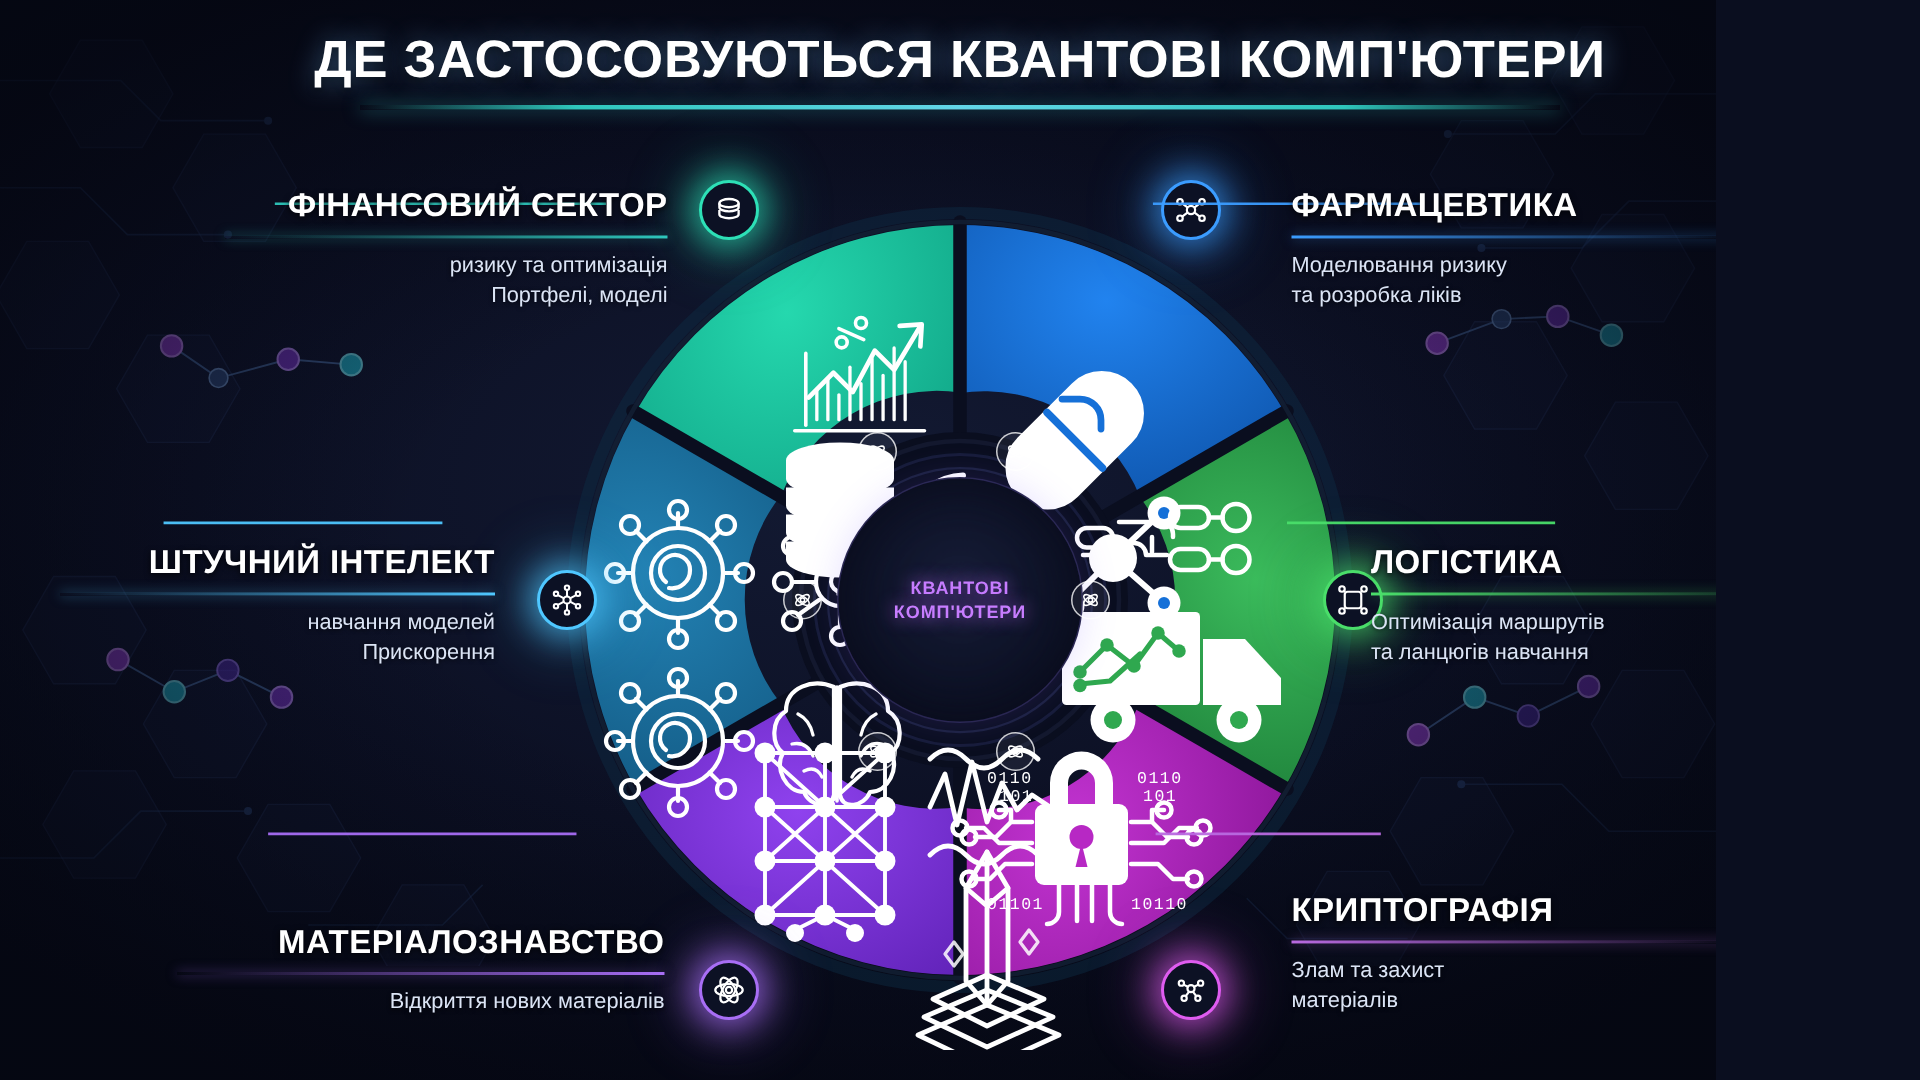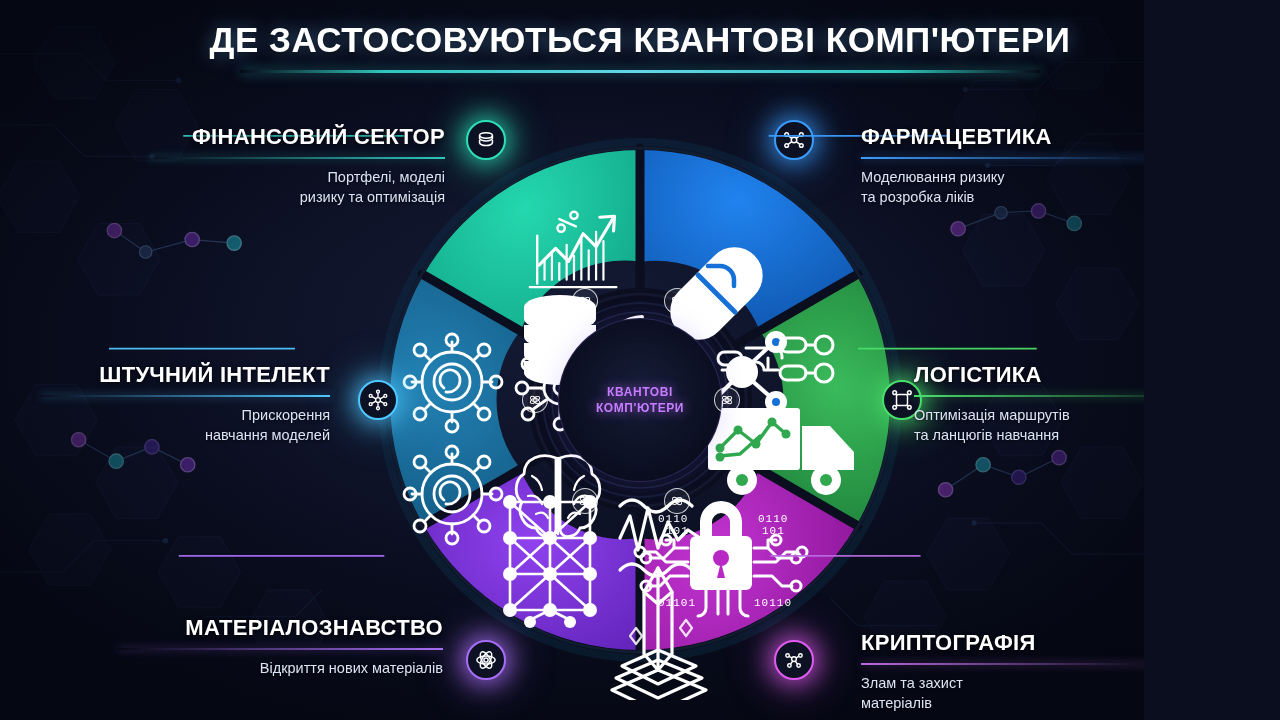--- a/index.html
+++ b/index.html
@@ -689,51 +689,51 @@
       <line x1="960" y1="390" x2="1160" y2="390" stroke="#4ade6a" opacity=".95"></line>
       <line x1="862" y1="622" x2="1030" y2="622" stroke="#b96ae0" opacity=".95"></line>
       <line x1="200" y1="622" x2="430" y2="622" stroke="#a86ef5" opacity=".95"></line>
       <line x1="122" y1="390" x2="330" y2="390" stroke="#4fc7ff" opacity=".95"></line>
     </g>
   </svg>
 
   <div class="label left" style="left:150px; top:124px; width:295px;">
     <div class="lab-title">ФІНАНСОВИЙ СЕКТОР</div>
     <div class="lab-rule" style="background:linear-gradient(90deg, rgba(46,199,188,0) 0%, #2ec7bc 100%); box-shadow:0 0 8px rgba(46,199,188,.5);"></div>
+    <div class="lab-sub">ризику та оптимізація</div>
     <div class="lab-sub">Портфелі, моделі</div>
-    <div class="lab-sub">ризику та оптимізація</div>
   </div>
 
   <div class="label right" style="left:861px; top:124px; width:300px;">
     <div class="lab-title">ФАРМАЦЕВТИКА</div>
     <div class="lab-rule" style="background:linear-gradient(90deg, #3b9cff 0%, rgba(59,156,255,0) 100%); box-shadow:0 0 8px rgba(59,156,255,.5);"></div>
     <div class="lab-sub">Моделювання ризику</div>
     <div class="lab-sub">та розробка ліків</div>
   </div>
 
   <div class="label right" style="left:914px; top:362px; width:300px;">
     <div class="lab-title">ЛОГІСТИКА</div>
     <div class="lab-rule" style="background:linear-gradient(90deg, #4ade6a 0%, rgba(74,222,106,0) 100%); box-shadow:0 0 8px rgba(74,222,106,.5);"></div>
     <div class="lab-sub">Оптимізація маршрутів</div>
     <div class="lab-sub">та ланцюгів навчання</div>
   </div>
 
-  <div class="label right" style="left:861px; top:594px; width:300px;margin-top:36px;">
+  <div class="label right" style="left:861px; top:594px; width:300px;">
     <div class="lab-title">КРИПТОГРАФІЯ</div>
     <div class="lab-rule" style="background:linear-gradient(90deg, #b96ae0 0%, rgba(185,106,224,0) 100%); box-shadow:0 0 8px rgba(185,106,224,.5);"></div>
     <div class="lab-sub">Злам та захист</div>
     <div class="lab-sub">матеріалів</div>
   </div>
 
   <div class="label left" style="left:118px; top:594px; width:325px;margin-top:21px;">
     <div class="lab-title">МАТЕРІАЛОЗНАВСТВО</div>
     <div class="lab-rule" style="background:linear-gradient(90deg, rgba(168,110,245,0) 0%, #a86ef5 100%); box-shadow:0 0 8px rgba(168,110,245,.5);"></div>
     <div class="lab-sub">Відкриття нових матеріалів</div>
   </div>
 
   <div class="label left" style="left:40px; top:362px; width:290px;">
     <div class="lab-title">ШТУЧНИЙ ІНТЕЛЕКТ</div>
     <div class="lab-rule" style="background:linear-gradient(90deg, rgba(79,199,255,0) 0%, #4fc7ff 100%); box-shadow:0 0 8px rgba(79,199,255,.5);"></div>
+    <div class="lab-sub">навчання моделей</div>
     <div class="lab-sub">Прискорення</div>
-    <div class="lab-sub">навчання моделей</div>
   </div>
 
 </div>
 
 </body></html>

